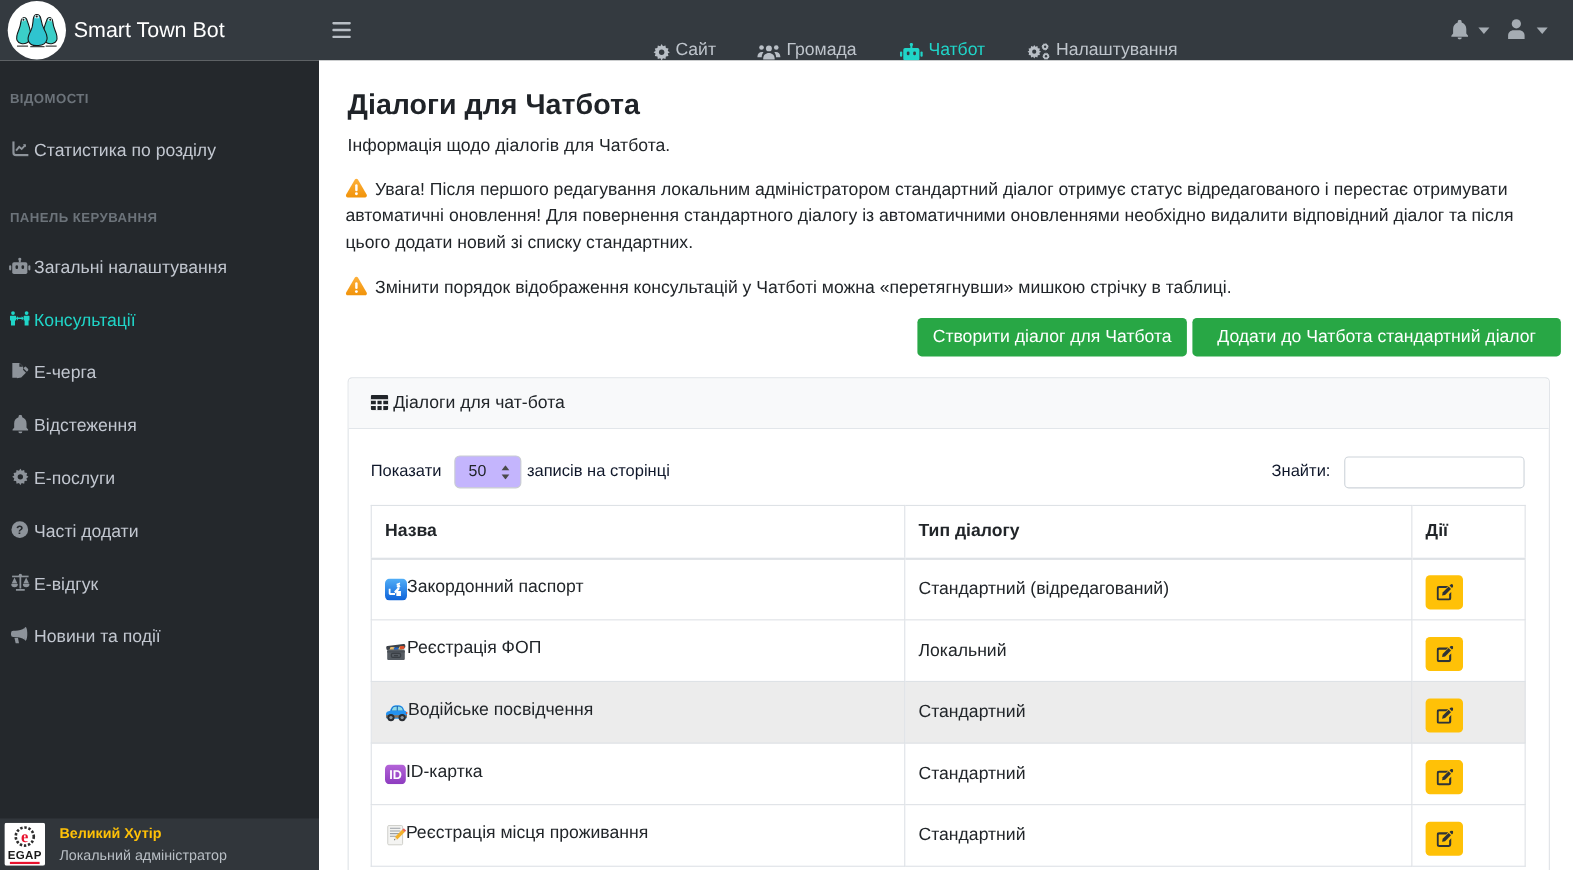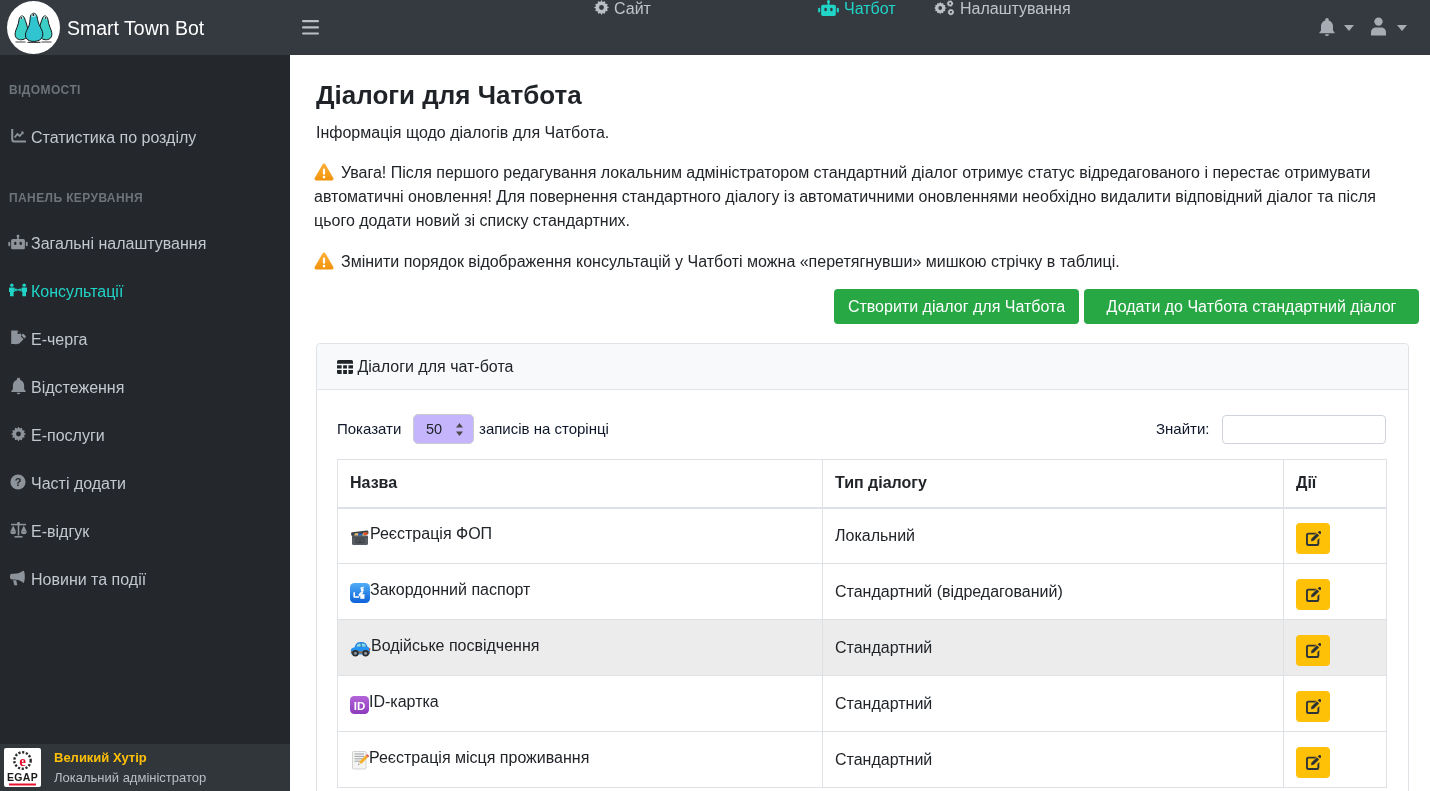--- a/index.html
+++ b/index.html
@@ -5,21 +5,21 @@
 <style>
   * { margin:0; padding:0; box-sizing:border-box; }
   html,body { width:1430px; height:791px; overflow:hidden; }
   body { font-family:"Liberation Sans", sans-serif; background:#fff; position:relative; color:#212529; }
   .abs { position:absolute; }
 
   
   .navbar { position:absolute; left:0; top:0; width:1430px; height:55px; background:#343a40; }
   .brand-text { position:absolute; left:67px; top:17px; font-size:19.5px; color:#fff; }
   .logo-circle { position:absolute; left:7px; top:1px; width:53px; height:53px; border-radius:50%; background:#fff; z-index:5; }
-  .nav-item { position:absolute; top:0; height:55px; display:flex; align-items:flex-start; color:#bfc5cc; font-size:16px; }
+  .nav-item { position:absolute; top:0; height:55px; display:flex; align-items:flex-end; color:#bfc5cc; font-size:16px; }
   .nav-item .txt { margin-left:5px; }
   .nav-teal { color:#20d5c8; }
 
   
   .sidebar { position:absolute; left:0; top:55px; width:290px; height:736px; background:#24282c; }
   .nav-header { position:absolute; left:9px; font-size:12px; font-weight:bold; color:#6c737a; letter-spacing:.4px; }
   .s-item { position:absolute; left:0; width:290px; height:34px; color:#c2c7d0; font-size:16px; }
   .s-item .ico { position:absolute; left:7px; top:50%; transform:translateY(-50%); width:22px; text-align:center; }
   .s-item .lbl { position:absolute; left:31px; top:50%; transform:translateY(-50%); white-space:nowrap; }
   .s-teal { color:#20d5c8; }
@@ -64,20 +64,33 @@
         <rect y="6.2" width="17" height="2.2" rx="1"></rect>
         <rect y="12.4" width="17" height="2.2" rx="1"></rect>
       </g>
   </svg>
   <div class="nav-item" style="left:594px">
       <svg width="15" height="15" viewBox="0 0 16 16">
         <path fill="#b9bfc6" d="M8 0l1.3 2.1 2.4-.7.4 2.5 2.5.4-.7 2.4L16 8l-2.1 1.3.7 2.4-2.5.4-.4 2.5-2.4-.7L8 16l-1.3-2.1-2.4.7-.4-2.5-2.5-.4.7-2.4L0 8l2.1-1.3-.7-2.4 2.5-.4.4-2.5 2.4.7z"></path>
         <circle cx="8" cy="8" r="2.6" fill="#343a40"></circle>
       </svg>
       <span class="txt">Сайт</span>
+    </div>
+  <div class="nav-item" style="left:688px">
+      <svg width="22" height="16" viewBox="0 0 22 16">
+        <g fill="#b9bfc6">
+          <circle cx="11" cy="5" r="2.7"></circle>
+          <path d="M5.8 14.2c0-3.1 2.3-5.1 5.2-5.1s5.2 2 5.2 5.1v.8H5.8z"></path>
+          <circle cx="4.3" cy="4.2" r="2.1"></circle>
+          <path d="M.6 12.3C.6 9.8 2.4 8.2 4.7 8.2c.5 0 1 .1 1.4.2-1 1.1-1.6 2.6-1.6 4.4v.3H.6z"></path>
+          <circle cx="17.7" cy="4.2" r="2.1"></circle>
+          <path d="M21.4 12.3c0-2.5-1.8-4.1-4.1-4.1-.5 0-1 .1-1.4.2 1 1.1 1.6 2.6 1.6 4.4v.3h3.9z"></path>
+        </g>
+      </svg>
+      <span class="txt">Громада</span>
     </div>
   <div class="nav-item nav-teal" style="left:818px">
       <svg width="21" height="16" viewBox="0 0 22 17">
         <g fill="#20d5c8">
           <rect x="10" y="1.8" width="2" height="3.4"></rect>
           <circle cx="11" cy="1.6" r="1.6"></circle>
           <rect x="3.2" y="5" width="15.6" height="12" rx="1.8"></rect>
           <rect x="0" y="8.2" width="2.2" height="5.2" rx="1.1"></rect>
           <rect x="19.8" y="8.2" width="2.2" height="5.2" rx="1.1"></rect>
         </g>
@@ -304,57 +317,57 @@
           <col style="width:461px">
           <col style="width:103px">
         </colgroup>
       <tbody>
           <tr>
             <th>Назва</th>
             <th>Тип діалогу</th>
             <th>Дії</th>
           </tr>
       <tr>
-            <td><span class="emo"><svg width="20" height="17" viewBox="0 0 20 17" style="vertical-align:-3px">
-                  <path d="M2.2 3.2L16.8 1.4c.8-.1 1.4.3 1.5 1l.2 1.4c.1.7-.4 1.2-1.2 1.3L2.8 6.9c-.8.1-1.4-.3-1.5-1l-.2-1.4c-.1-.7.3-1.2 1.1-1.3z" fill="#3c4147"></path>
-                  <path d="M4 6.8l1-2.6h3.6l.7 1.2h3.2l.8-1.6h3.3l-.9 3z" fill="#e7bd6f"></path>
-                  <rect x="8" y="4.6" width="4.3" height="2.2" fill="#1d62c6"></rect>
-                  <rect x="13.6" y="3.4" width="4" height="2.6" fill="#e0512c"></rect>
-                  <path d="M3.2 6.4h13.6c.7 0 1.2.5 1.2 1.2v7.2c0 .7-.5 1.2-1.2 1.2H3.2c-.7 0-1.2-.5-1.2-1.2V7.6c0-.7.5-1.2 1.2-1.2z" fill="#565c63"></path>
-                  <path d="M2 7.9h16v1.3H2z" fill="#494f56"></path>
-                  <rect x="5.8" y="10" width="8.4" height="3.6" rx="1.2" fill="none" stroke="#3a3f45" stroke-width="1.1"></rect>
-                  <path d="M8.2 11.4h3.6v1.3H8.2z" fill="#3a3f45"></path>
-                </svg></span>Реєстрація ФОП</td>
-            <td>Локальний</td>
-            <td><span class="btn-edit"><svg width="15" height="15" viewBox="0 0 15 15">
-                  <g fill="#2e3338">
-                    <path d="M10.6 1.7H2.2A2.2 2.2 0 0 0 0 3.9v8.9A2.2 2.2 0 0 0 2.2 15h8.9a2.2 2.2 0 0 0 2.2-2.2V7.1l-1.9 1.9v3.6c0 .3-.2.5-.5.5H2.4a.5.5 0 0 1-.5-.5V4.1c0-.3.2-.5.5-.5h6.3z"></path>
-                    <path d="M12.6.5a1.55 1.55 0 0 1 2.2 2.2l-.85.85-2.2-2.2z"></path>
-                    <path d="M10.9 2.2l2.2 2.2-5.4 5.4-2.7.5.5-2.7z"></path>
-                  </g>
-                </svg></span></td>
-          </tr>
-      <tr>
             <td><span class="emo"><svg width="20" height="20" viewBox="0 0 20 20" style="vertical-align:-4px">
                   <defs>
                     <linearGradient id="pg" x1="0" y1="0" x2="0" y2="1">
                       <stop offset="0" stop-color="#51aef7"></stop>
                       <stop offset="1" stop-color="#0d62d9"></stop>
                     </linearGradient>
                   </defs>
                   <rect width="20" height="20" rx="4.5" fill="url(#pg)"></rect>
                   <g fill="#fff">
                     <path d="M10.5 4.6l3.2-1v1.6l-3.2 1z"></path>
                     <circle cx="12.3" cy="6.9" r="1.5"></circle>
                     <path d="M8.3 11.8l3-3.3c.4-.45 1.1-.5 1.55-.1.45.4.5 1.1.1 1.55l-3.2 3.5z"></path>
                     <path d="M10.3 11.2h4.2v4.6h-4.2z"></path>
                     <path d="M3.4 9.3v4.2c0 .7.6 1.3 1.3 1.3h4.4v-1.6H5V9.3z"></path>
                   </g>
                 </svg></span>Закордонний паспорт</td>
             <td>Стандартний (відредагований)</td>
+            <td><span class="btn-edit"><svg width="15" height="15" viewBox="0 0 15 15">
+                  <g fill="#2e3338">
+                    <path d="M10.6 1.7H2.2A2.2 2.2 0 0 0 0 3.9v8.9A2.2 2.2 0 0 0 2.2 15h8.9a2.2 2.2 0 0 0 2.2-2.2V7.1l-1.9 1.9v3.6c0 .3-.2.5-.5.5H2.4a.5.5 0 0 1-.5-.5V4.1c0-.3.2-.5.5-.5h6.3z"></path>
+                    <path d="M12.6.5a1.55 1.55 0 0 1 2.2 2.2l-.85.85-2.2-2.2z"></path>
+                    <path d="M10.9 2.2l2.2 2.2-5.4 5.4-2.7.5.5-2.7z"></path>
+                  </g>
+                </svg></span></td>
+          </tr>
+      <tr>
+            <td><span class="emo"><svg width="20" height="17" viewBox="0 0 20 17" style="vertical-align:-3px">
+                  <path d="M2.2 3.2L16.8 1.4c.8-.1 1.4.3 1.5 1l.2 1.4c.1.7-.4 1.2-1.2 1.3L2.8 6.9c-.8.1-1.4-.3-1.5-1l-.2-1.4c-.1-.7.3-1.2 1.1-1.3z" fill="#3c4147"></path>
+                  <path d="M4 6.8l1-2.6h3.6l.7 1.2h3.2l.8-1.6h3.3l-.9 3z" fill="#e7bd6f"></path>
+                  <rect x="8" y="4.6" width="4.3" height="2.2" fill="#1d62c6"></rect>
+                  <rect x="13.6" y="3.4" width="4" height="2.6" fill="#e0512c"></rect>
+                  <path d="M3.2 6.4h13.6c.7 0 1.2.5 1.2 1.2v7.2c0 .7-.5 1.2-1.2 1.2H3.2c-.7 0-1.2-.5-1.2-1.2V7.6c0-.7.5-1.2 1.2-1.2z" fill="#565c63"></path>
+                  <path d="M2 7.9h16v1.3H2z" fill="#494f56"></path>
+                  <rect x="5.8" y="10" width="8.4" height="3.6" rx="1.2" fill="none" stroke="#3a3f45" stroke-width="1.1"></rect>
+                  <path d="M8.2 11.4h3.6v1.3H8.2z" fill="#3a3f45"></path>
+                </svg></span>Реєстрація ФОП</td>
+            <td>Локальний</td>
             <td><span class="btn-edit"><svg width="15" height="15" viewBox="0 0 15 15">
                   <g fill="#2e3338">
                     <path d="M10.6 1.7H2.2A2.2 2.2 0 0 0 0 3.9v8.9A2.2 2.2 0 0 0 2.2 15h8.9a2.2 2.2 0 0 0 2.2-2.2V7.1l-1.9 1.9v3.6c0 .3-.2.5-.5.5H2.4a.5.5 0 0 1-.5-.5V4.1c0-.3.2-.5.5-.5h6.3z"></path>
                     <path d="M12.6.5a1.55 1.55 0 0 1 2.2 2.2l-.85.85-2.2-2.2z"></path>
                     <path d="M10.9 2.2l2.2 2.2-5.4 5.4-2.7.5.5-2.7z"></path>
                   </g>
                 </svg></span></td>
           </tr>
       <tr class="gray">
             <td><span class="emo"><svg width="21" height="18" viewBox="0 0 21 18" style="vertical-align:-3.5px">

